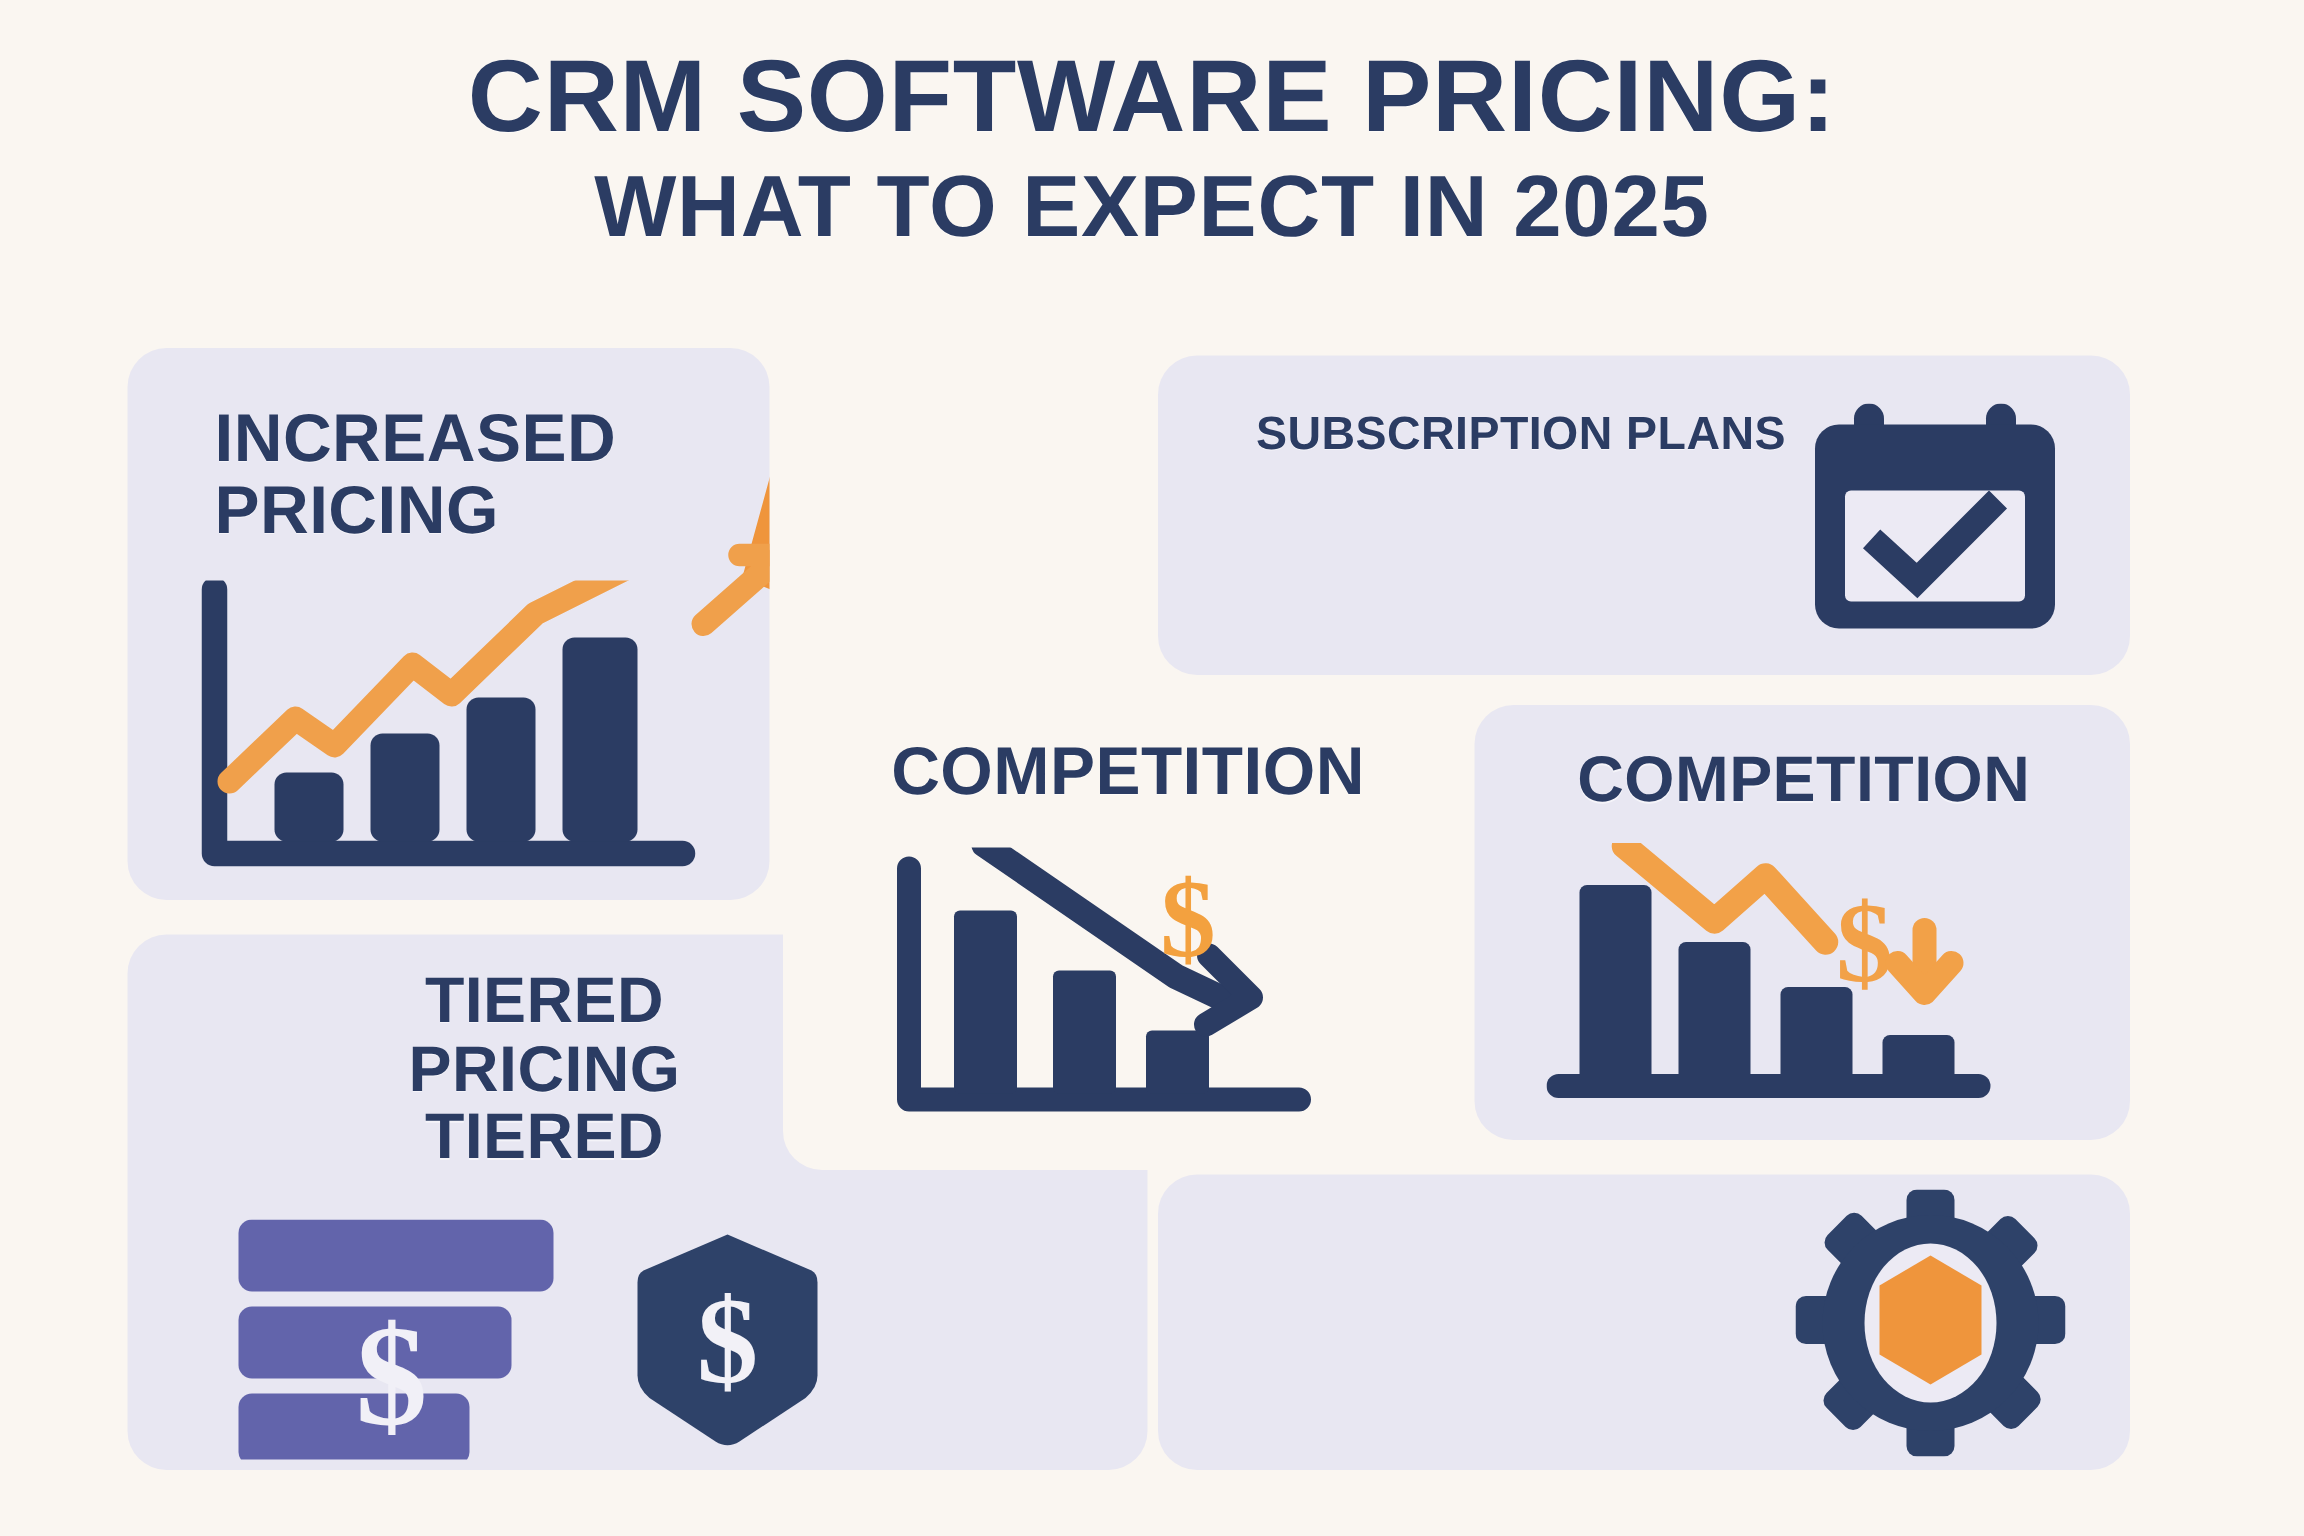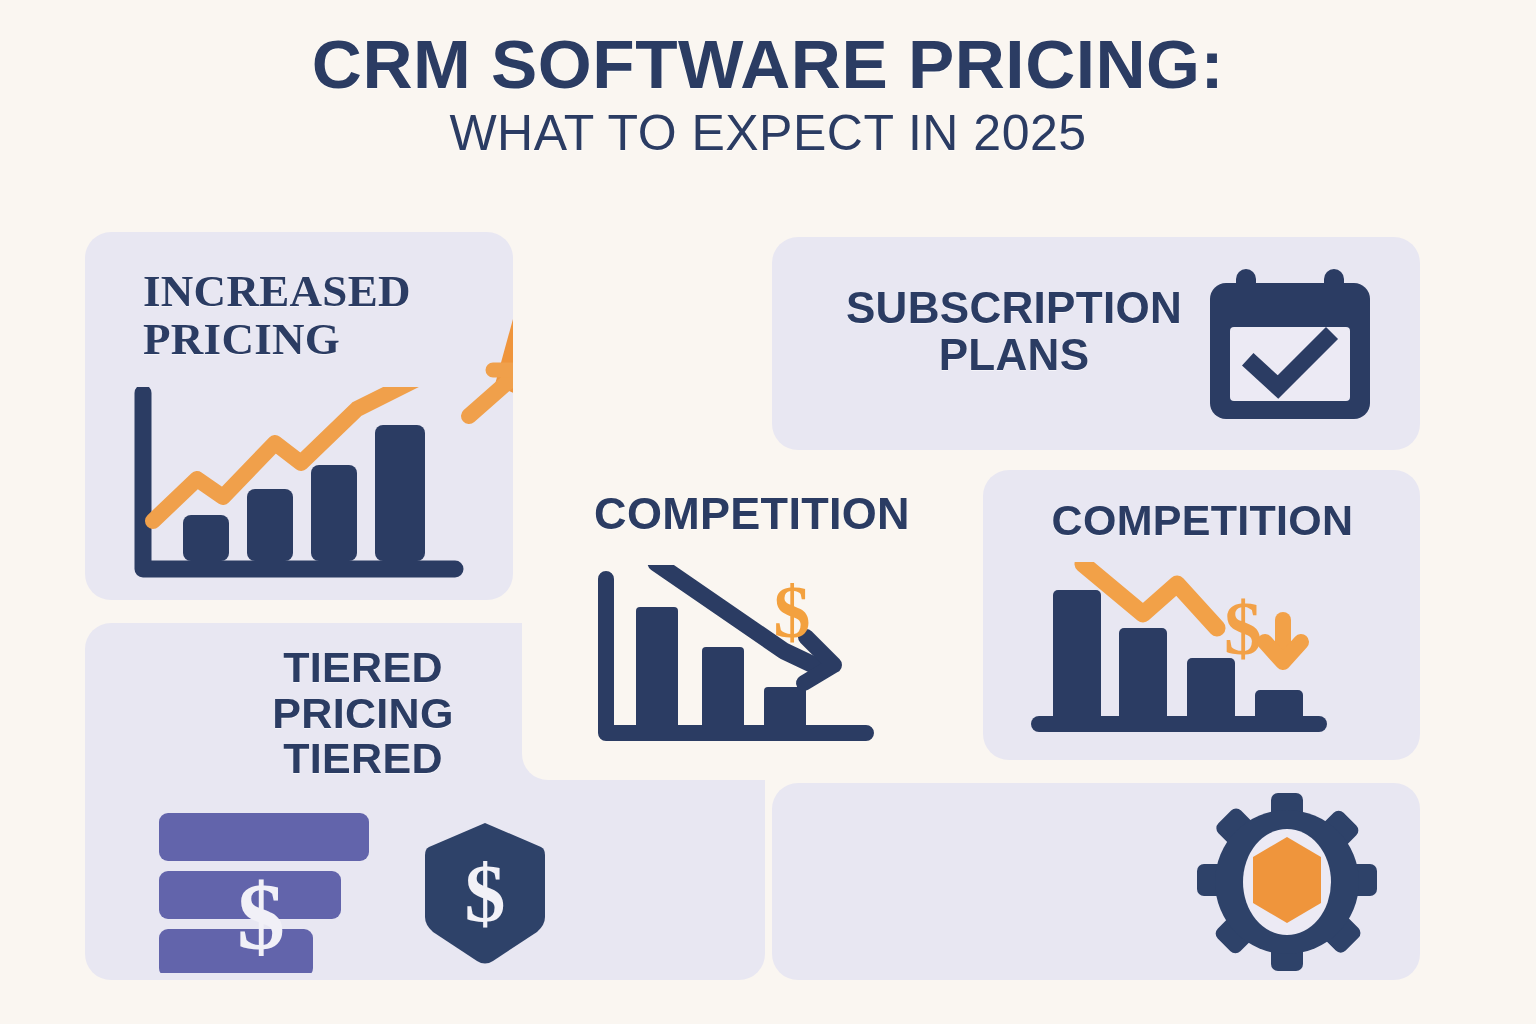--- a/index.html
+++ b/index.html
@@ -32,22 +32,22 @@
   .title-line1 {
     font-size: 68px;
     font-weight: bold;
     color: #2b3c63;
     letter-spacing: 0.5px;
     line-height: 1.06;
     transform: scaleX(1.02);
     text-shadow: 0 1px 0 rgba(255,255,255,0.6);
   }
   .title-line2 {
-    font-size: 50px;
-    font-weight: normal;
+    font-size: 58px;
+    font-weight: bold;
     color: #2b3c63;
     letter-spacing: 0.5px;
     line-height: 1.18;
     margin-top: 4px;
     text-shadow: 0 1px 0 rgba(255,255,255,0.6);
   }
 
   
   .card {
     position: absolute;
@@ -68,36 +68,36 @@
     text-shadow: 0 1px 0 rgba(255,255,255,0.55);
     letter-spacing: 0.3px;
   }
 
   
   #card-increased-pricing {
     left: 85px; top: 232px; width: 428px; height: 368px;
   }
   #label-increased-pricing {
     left: 58px; top: 36px; width: 330px;
-    font-size: 45px; text-align: left; font-family: Liberation Serif, serif;
+    font-size: 45px; text-align: left;
   }
   #icon-growth-chart {
     position: absolute; left: 40px; top: 155px;
   }
   #icon-price-tag {
     position: absolute; left: 392px; top: 20px;
   }
 
   
   #card-subscription-plans {
     left: 772px; top: 237px; width: 648px; height: 213px;
   }
   #label-subscription-plans {
-    left: 32px; top: 48px; width: 420px;
-    font-size: 44px; text-align: center;
+    left: 32px; top: 36px; width: 420px;
+    font-size: 31px; text-align: center;
   }
   #icon-calendar-check {
     position: absolute; left: 432px; top: 32px;
   }
 
   
   #card-tiered-pricing {
     left: 85px; top: 623px; width: 680px; height: 357px;
   }
   #label-tiered-pricing {

